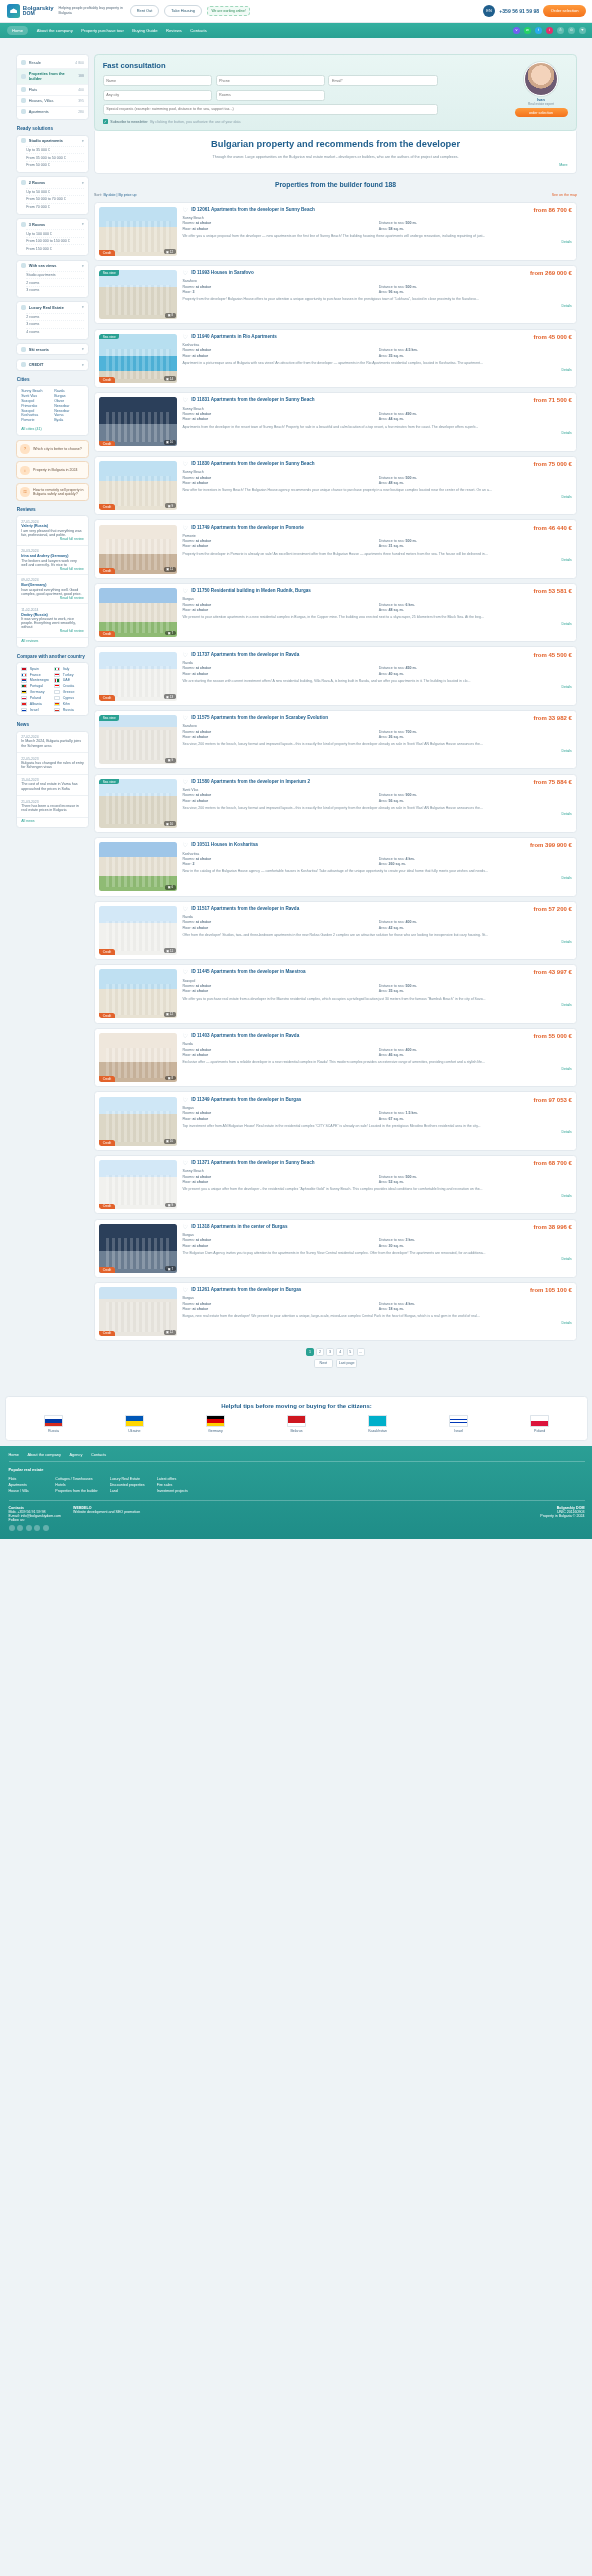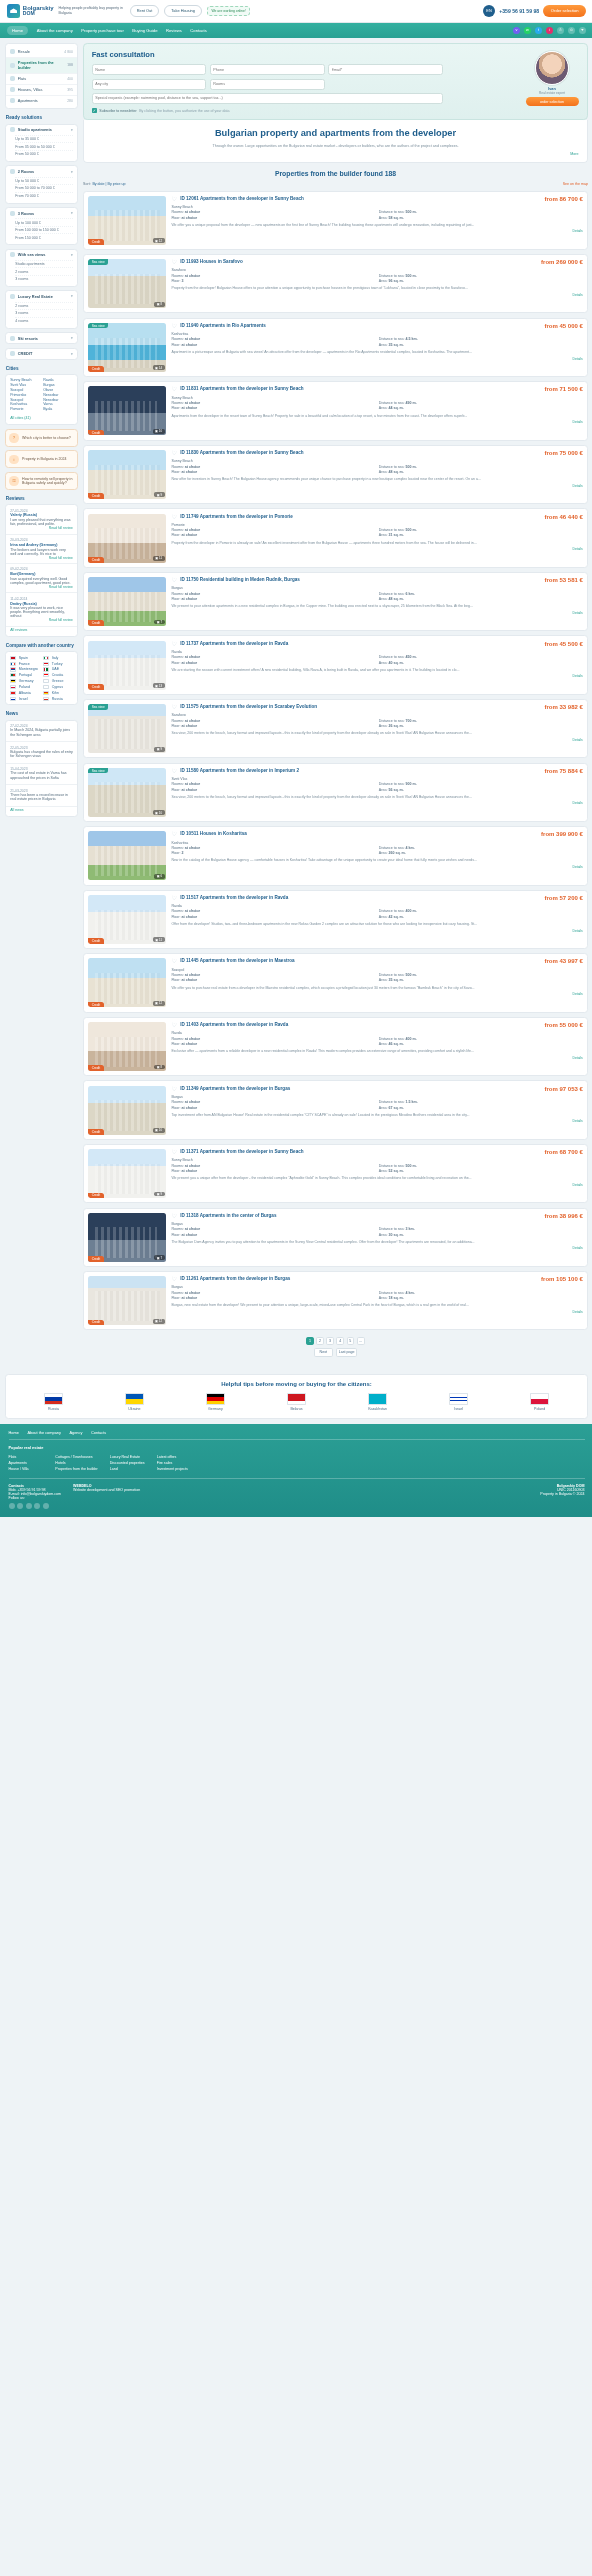--- a/index.html
+++ b/index.html
@@ -65,21 +65,21 @@
   .nav-icons { margin-left: auto; display: flex; gap: 3.4px; align-items: center; }
   .nav-icon {
     width: 7.6px; height: 7.6px; border-radius: 50%;
     display: flex; align-items: center; justify-content: center;
     font-size: 3.8px; color: #fff; background: rgba(255,255,255,.25);
   }
   .nav-icon.vb { background:#7360f2; } .nav-icon.wa { background:#25d366; }
   .nav-icon.tg { background:#2aabee; } .nav-icon.ig { background:#e1306c; }
 
   
-  .body-wrap { display: flex; gap: 5.1px; padding: 5px; align-items: flex-start; justify-content: flex-end; }
+  .body-wrap { display: flex; gap: 5.1px; padding: 16px; align-items: flex-start; justify-content: flex-end; }
   .sidebar { width: 73px; flex: 0 0 73px; }
   .content { flex: 1; }
 
   .card { background: #fff; border: 0.8px solid #e3e9ee; border-radius: 3.4px; }
 
   
   .side-list { padding: 2.5px 0; }
   .side-row {
     display: flex; align-items: center; gap: 2.5px;
     padding: 2.5px 4.2px; font-size: 3.9px; color: #35566b;
@@ -593,21 +593,21 @@
         </div>
         <div class="consult-agent">
           <div class="agent-photo"></div>
           <div class="agent-name">Ivan</div>
           <div class="agent-role">Real estate expert</div>
           <button class="btn-sel">order selection</button>
         </div>
       </div>
 
       <div class="hero">
-        <h1>Bulgarian property and apartments from the developer</h1>
+        <h1>Bulgarian property and recommends from the developer</h1>
         <p>Through the owner. Large opportunities on the Bulgarian real estate market - developers or builders, who are the authors of the project and complexes.</p>
         <a class="more-link">More</a>
       </div>
 
       <div class="list-title">Properties from the builder found 188</div>
       <div class="sortbar">
         <span>Sort:</span>
         <span class="sort-val">By date | By price up</span>
         <span class="map-link">See on the map</span>
       </div>

